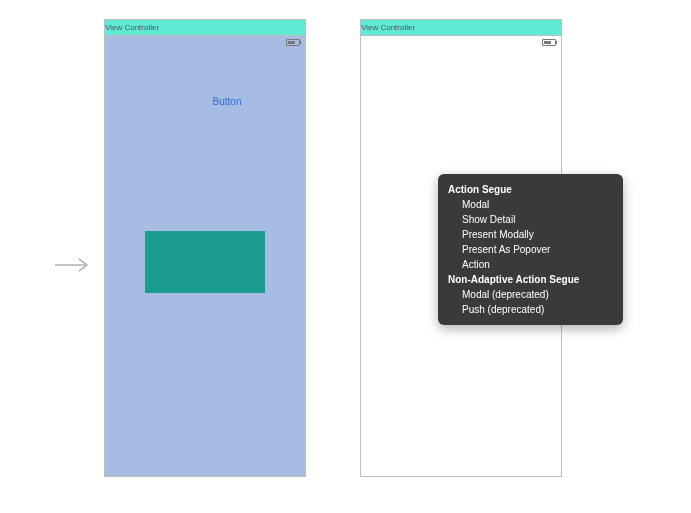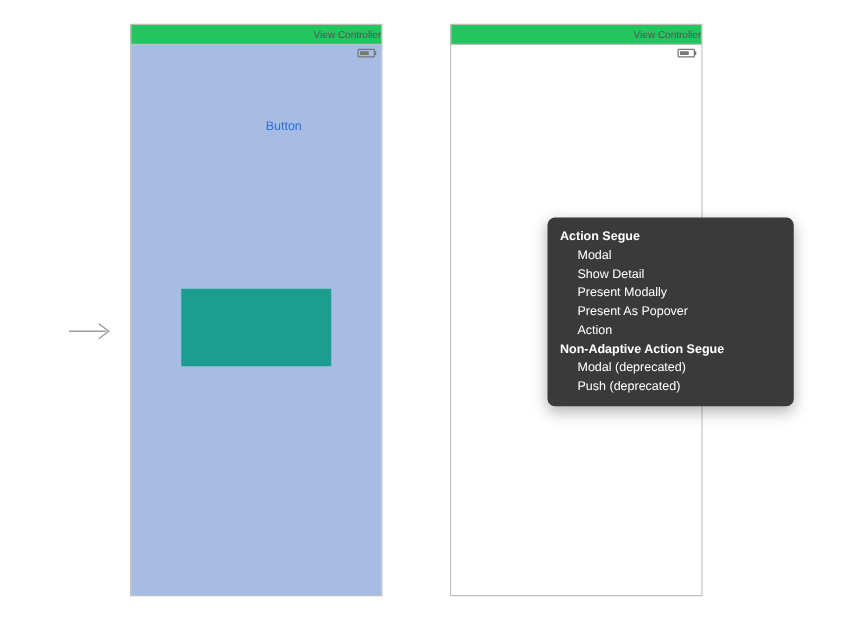--- a/index.html
+++ b/index.html
@@ -1,29 +1,29 @@
 <!DOCTYPE html>
 <html><head>
 <meta charset="utf-8">
 <style>
   html,body{margin:0;padding:0;width:691px;height:513px;background:#fff;font-family:-apple-system,Helvetica,Arial,sans-serif;overflow:hidden;}
   .canvas{position:relative;width:691px;height:513px;}
   .vc{position:absolute;width:200px;background:#fff;border:1px solid #bfbfbf;}
-  .vc-header{height:15px;line-height:15px;text-align:right;font-size:8px;color:#555;border-bottom:1px solid #bfbfbf;background:#22c55e;}
+  .vc-header{height:15px;line-height:15px;text-align:left;font-size:8px;color:#555;border-bottom:1px solid #bfbfbf;background:#5eead4;}
   .vc-body{position:relative;width:100%;}
   .vc-left .vc-body{height:440px;background:#a6bce3;}
   .vc-right .vc-body{height:440px;background:#fff;}
   .battery{position:absolute;top:3px;right:5px;width:12px;height:5px;border:1px solid #777;border-radius:1px;}
   .battery:after{content:"";position:absolute;right:-2px;top:1px;width:1px;height:3px;background:#777;}
   .battery .fill{position:absolute;left:1px;top:1px;width:7px;height:3px;background:#777;}
   .btn-link{position:absolute;top:60px;left:0;right:0;text-align:center;font-size:10px;color:#2d6fd6;cursor:pointer;margin-left:44px;}
   .teal-rect{position:absolute;top:195px;left:40px;width:120px;height:62px;background:#1b9e8f;}
   .arrow{position:absolute;top:255px;left:55px;width:40px;height:20px;}
   .arrow svg{width:40px;height:20px;}
-  .popover{position:absolute;top:174px;left:438px;width:167px;background:#3a3a3a;color:#fff;border-radius:6px;padding:8px 20px 8px 10px;font-size:10px;box-shadow:0 4px 12px rgba(0,0,0,0.3);}
+  .popover{position:absolute;top:174px;left:438px;width:167px;background:#3a3a3a;color:#fff;border-radius:6px;padding:8px 8px 8px 10px;font-size:10px;box-shadow:0 4px 12px rgba(0,0,0,0.3);}
   .popover .hdr{font-weight:600;margin:2px 0;}
   .popover .item{padding:2px 0 2px 14px;cursor:pointer;}
   .vc-left{top:19px;left:104px;}
   .vc-right{top:19px;left:360px;}
 </style>
 </head>
 <body>
 
 <div class="canvas">
 

